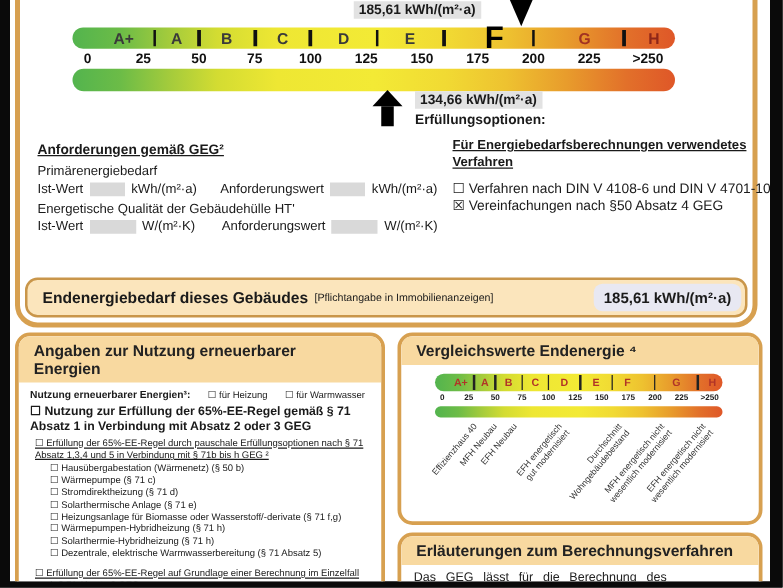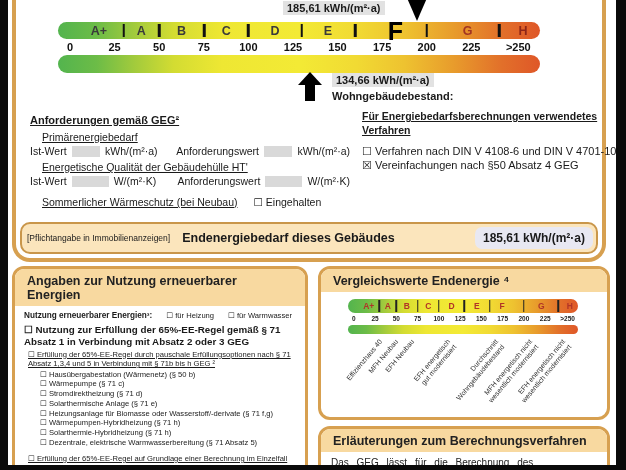--- a/index.html
+++ b/index.html
@@ -16,21 +16,21 @@
   .band{border-radius:999px;}
   .cls{position:absolute;top:50%;transform:translate(-50%,-50%);font-weight:bold;font-size:12.5px;color:#3a3a3a;}
   .cls-g{color:#a23322;}.cls-h{color:#8f2618;}
   .cls-f{font-size:25px;color:#000;}
   .sep{position:absolute;top:2px;bottom:2px;width:2.5px;background:#111;transform:translateX(-50%);}
   .tick{position:absolute;top:0;transform:translateX(-50%);font-weight:bold;font-size:11px;color:#111;}
   .vlabel{background:#e2e2e2;font-weight:bold;font-size:11px;padding:1px 4px;white-space:nowrap;}
   .arrow-down{width:0;height:0;border-left:13px solid transparent;border-right:13px solid transparent;border-top:30px solid #000;}
   .arrow-up-head{width:0;height:0;border-left:12px solid transparent;border-right:12px solid transparent;border-bottom:13px solid #000;}
   .arrow-up-stem{background:#000;}
-  .u{text-decoration:underline;margin-left:12px;}
+  .u{}
   .bu{font-weight:bold;text-decoration:underline;}
   .blankfield{display:inline-block;width:46px;height:11px;background:#d9d9d9;vertical-align:middle;}
   .reqrow{font-size:10.5px;display:flex;align-items:center;gap:5px;white-space:nowrap;}
   .opt{font-size:11px;line-height:14px;white-space:nowrap;}
   
   .endband{position:absolute;background:#fbe5bc;border:2px solid #c9964a;border-radius:10px;display:flex;align-items:center;}
   .endval{position:absolute;right:3px;top:3px;bottom:3px;width:118px;background:#e8e8f2;border-radius:7px;
     display:flex;align-items:center;justify-content:center;font-weight:bold;font-size:12px;white-space:nowrap;}
   
   .ren-body{padding:5px 9px 0 9px;font-size:7.6px;line-height:9.5px;}
@@ -90,21 +90,21 @@
         <span class="tick" style="left:76.5%;">200</span>
         <span class="tick" style="left:85.75%;">225</span>
         <span class="tick" style="left:95.5%;">&gt;250</span>
       </div>
 
       <div class="abs grad band" style="left:42px;top:77px;width:482px;height:18px;"></div>
 
       <div class="abs arrow-up-head" style="left:282px;top:94px;"></div>
       <div class="abs arrow-up-stem" style="left:289px;top:107px;width:10px;height:16px;"></div>
       <span class="abs vlabel" style="left:316px;top:95px;">134,66 kWh/(m²·a)</span>
-      <div class="abs" style="left:316px;top:112px;font-weight:bold;font-size:11px;">Wohngebäudebestand:</div>
+      <div class="abs" style="left:316px;top:112px;font-weight:bold;font-size:11px;">Erfüllungsoptionen:</div>
 
       <div class="abs" style="left:14px;top:136px;width:320px;">
         <div class="bu" style="font-size:11px;margin-bottom:5px;">Anforderungen gemäß GEG²</div>
         <div class="u" style="font-size:10.5px;margin-bottom:2px;">Primärenergiebedarf</div>
         <div class="reqrow" style="margin-bottom:4px;">
           <span>Ist-Wert</span>
           <span class="blankfield"></span>
           <span>kWh/(m²·a)</span>
           <span style="width:14px;"></span>
           <span>Anforderungswert</span>
@@ -114,36 +114,31 @@
         <div class="u" style="font-size:10.5px;margin-bottom:2px;">Energetische Qualität der Gebäudehülle HT'</div>
         <div class="reqrow" style="margin-bottom:9px;">
           <span>Ist-Wert</span>
           <span class="blankfield"></span>
           <span>W/(m²·K)</span>
           <span style="width:14px;"></span>
           <span>Anforderungswert</span>
           <span class="blankfield"></span>
           <span>W/(m²·K)</span>
         </div>
-        <div class="reqrow">
-          <span class="u">Sommerlicher Wärmeschutz (bei Neubau)</span>
-          <span style="width:6px;"></span>
-          <span>☐ Eingehalten</span>
-        </div>
       </div>
 
       <div class="abs" style="left:346px;top:132px;width:246px;">
         <div class="bu" style="font-size:10.5px;line-height:13.5px;margin-bottom:7px;">Für Energiebedarfsberechnungen verwendetes Verfahren</div>
         <div class="opt">☐ Verfahren nach DIN V 4108-6 und DIN V 4701-10</div>
         <div class="opt">☒ Vereinfachungen nach §50 Absatz 4 GEG</div>
       </div>
 
       <div class="endband" style="left:4px;top:244px;width:574px;height:28px;">
+        <span style="font-weight:bold;font-size:12.5px;margin-left:12px;">Endenergiebedarf dieses Gebäudes</span>
         <span style="font-size:8.5px;margin-left:5px;">[Pflichtangabe in Immobilienanzeigen]</span>
-        <span style="font-weight:bold;font-size:12.5px;margin-left:12px;">Endenergiebedarf dieses Gebäudes</span>
         <span class="endval">185,61 kWh/(m²·a)</span>
       </div>
     </div>
 
     <div class="panel3" style="left:4px;top:266px;width:290px;height:240px;">
       <div class="panel-header">Angaben zur Nutzung erneuerbarer Energien</div>
       <div class="ren-body">
         <div class="ren-usage">
           <span class="ren-bold">Nutzung erneuerbarer Energien³:</span>
           <span>☐ für Heizung</span>

